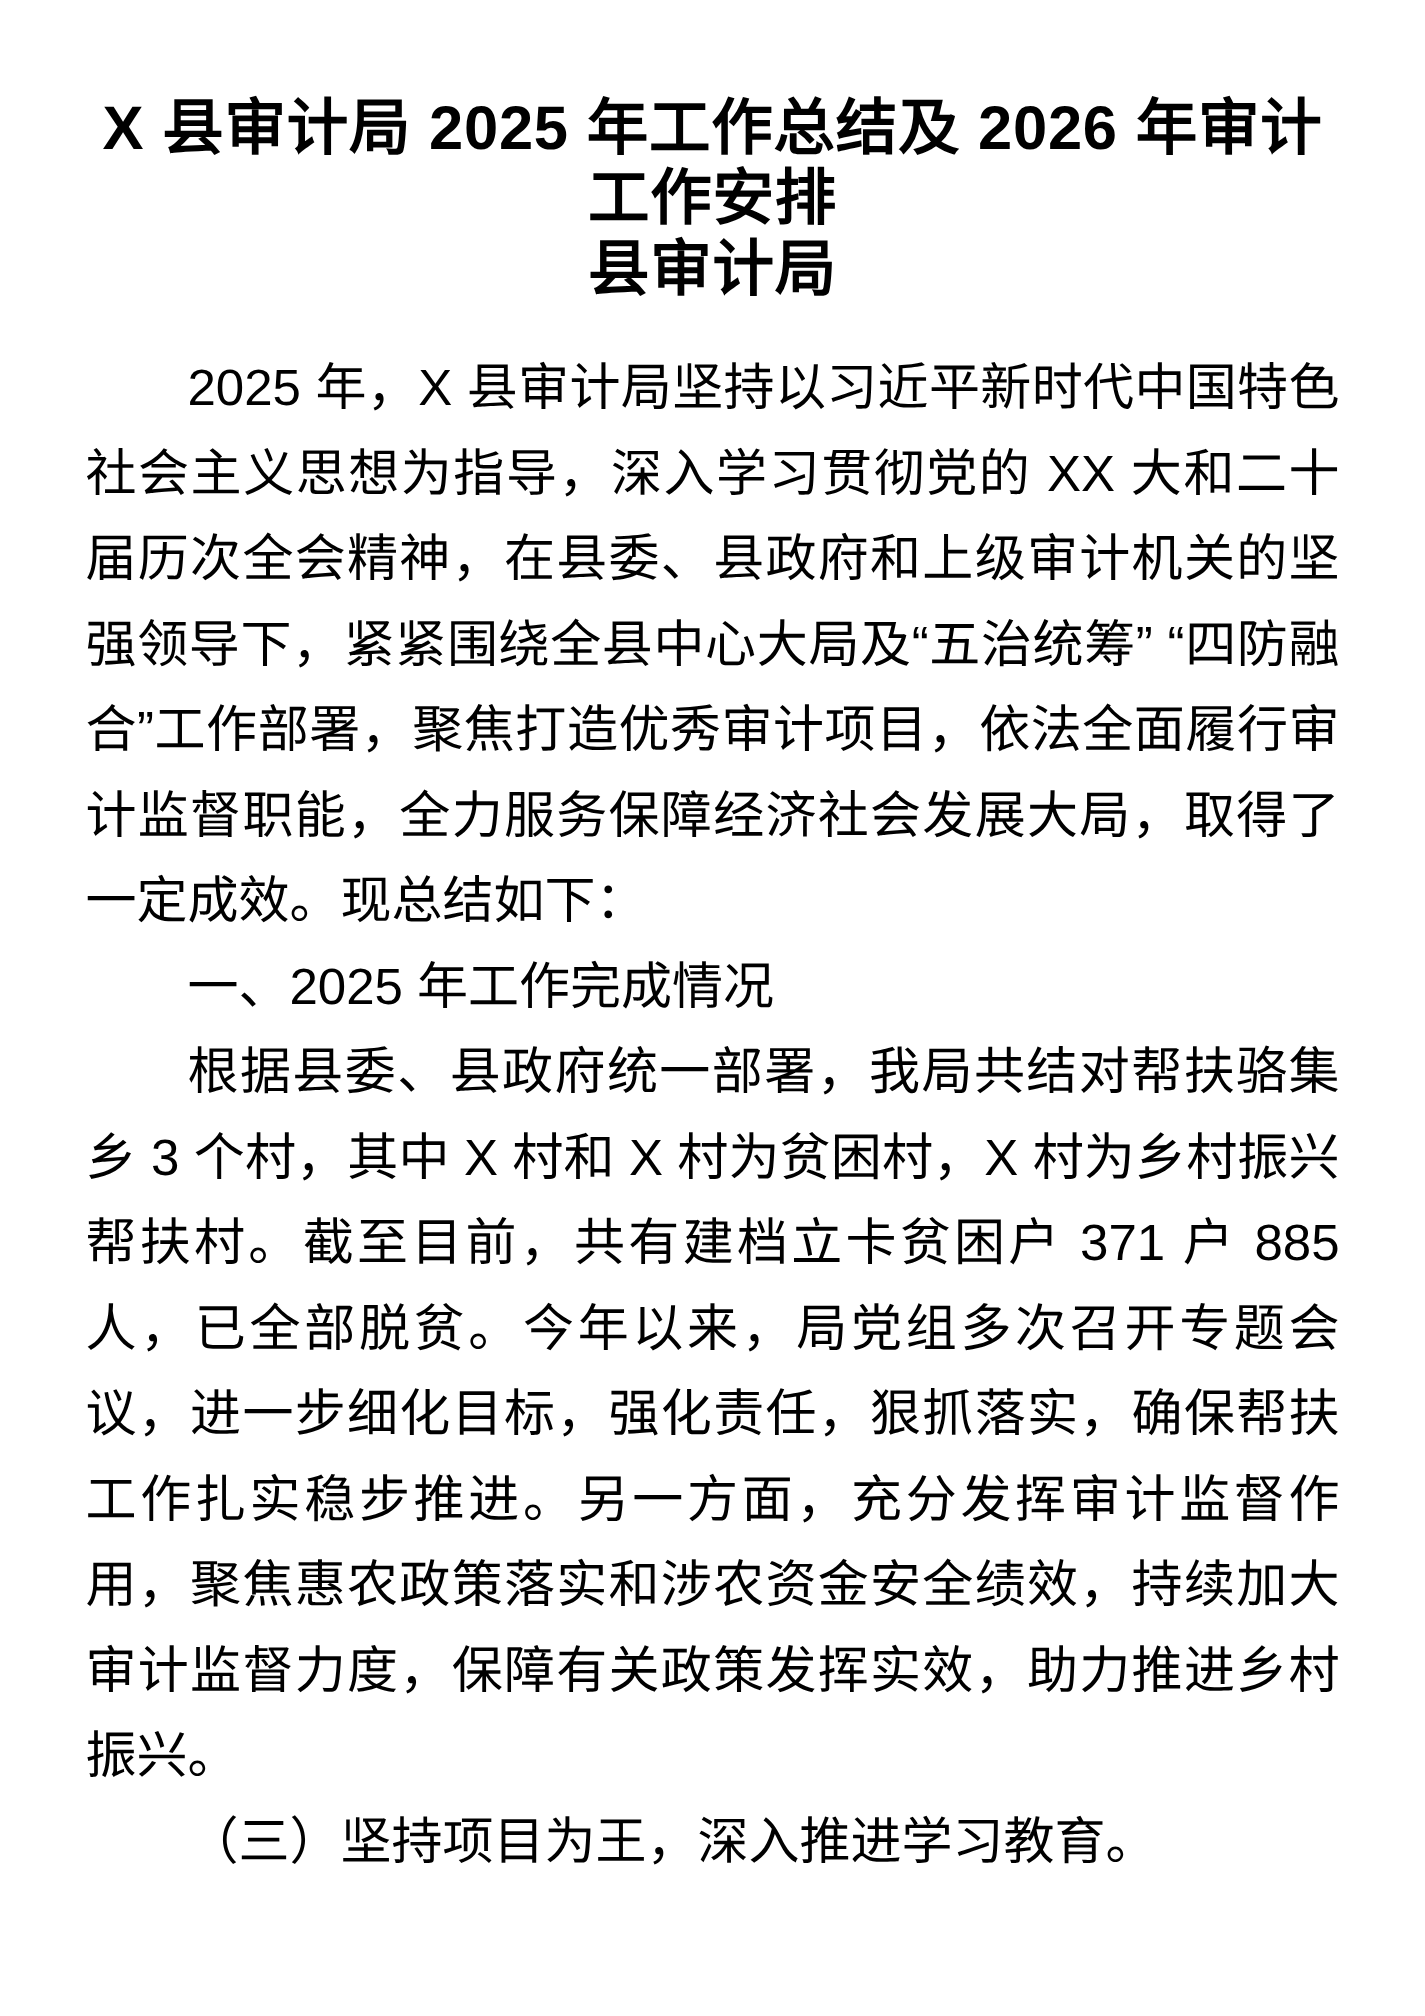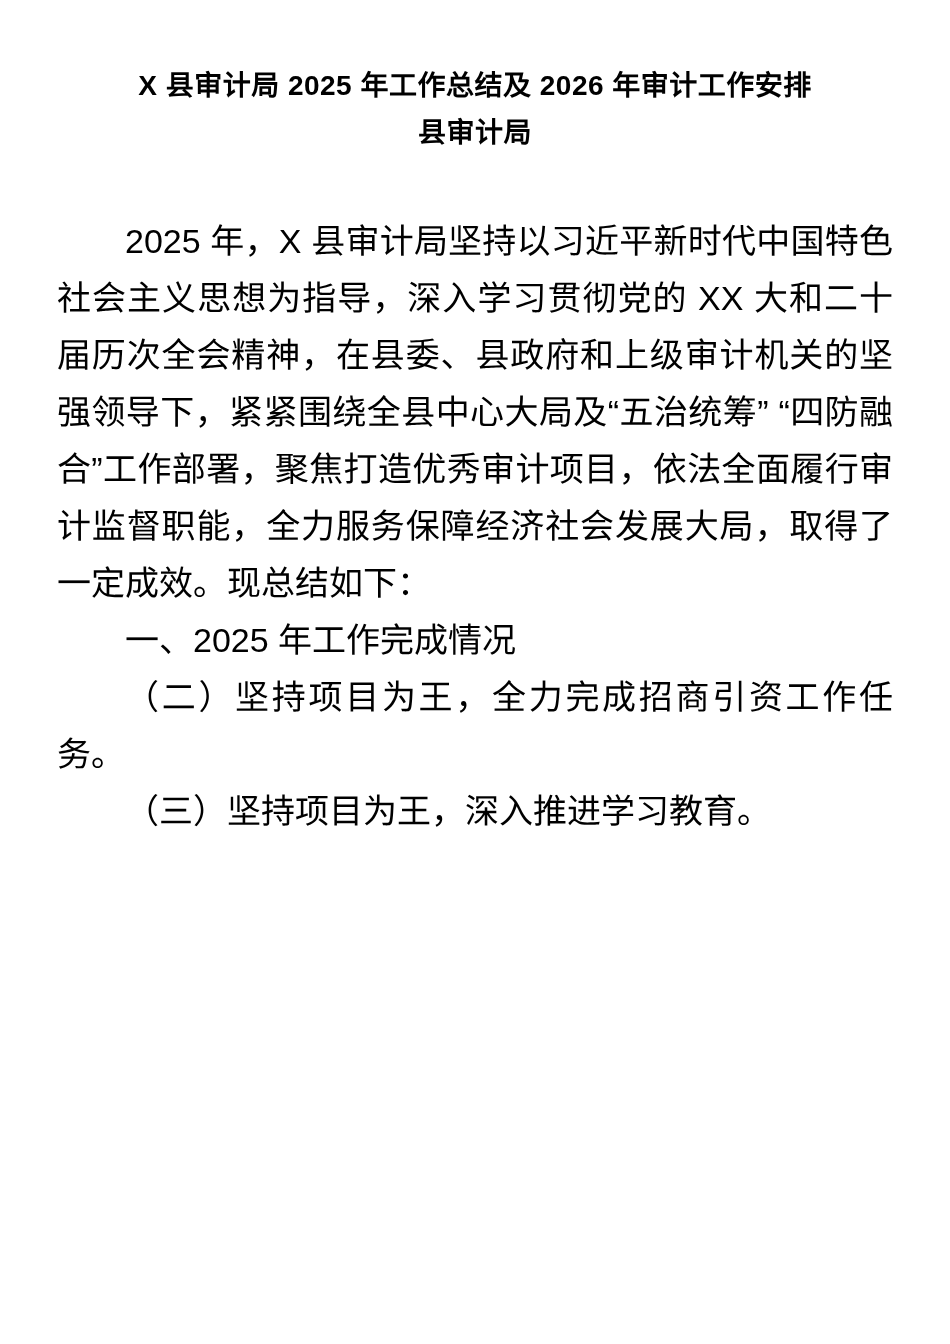--- a/index.html
+++ b/index.html
@@ -12,22 +12,22 @@
     width: 950px;
     height: 1344px;
     box-sizing: border-box;
     padding: 62px 57px 0 57px;
     background: var(--background_color, #ffffff);
     color: var(--text_color, #000000);
     font-family: "Liberation Sans", "DejaVu Sans", sans-serif;
     overflow: hidden;
   }
   .title {
-    margin: 0 0 57px 0;
-    font-size: 28px;
+    margin: 0 0 28px 0;
+    font-size: 41px;
     font-weight: 700;
     line-height: 47px;
     text-align: center;
     letter-spacing: 0.5px;
   }
   .title-line {
     display: block;
   }
   .doc p {
     margin: 0;
@@ -45,17 +45,17 @@
 <div class="page">
 
   <h1 class="title">
     <span class="title-line">X 县审计局 2025 年工作总结及 2026 年审计工作安排</span>
     <span class="title-line">县审计局</span>
   </h1>
 
   <div class="doc">
     <p class="para">2025 年，X 县审计局坚持以习近平新时代中国特色社会主义思想为指导，深入学习贯彻党的 XX 大和二十届历次全会精神，在县委、县政府和上级审计机关的坚强领导下，紧紧围绕全县中心大局及“五治统筹” “四防融合”工作部署，聚焦打造优秀审计项目，依法全面履行审计监督职能，全力服务保障经济社会发展大局，取得了一定成效。现总结如下：</p>
     <p class="para heading">一、2025 年工作完成情况</p>
-    <p class="para heading">（二）坚持项目为王，全力完成招商引资工作任务。</p>
+    <p class="para">根据县委、县政府统一部署，我局共结对帮扶骆集乡 3 个村，其中 X 村和 X 村为贫困村，X 村为乡村振兴帮扶村。截至目前，共有建档立卡贫困户 371 户 885 人，已全部脱贫。今年以来，局党组多次召开专题会议，进一步细化目标，强化责任，狠抓落实，确保帮扶工作扎实稳步推进。另一方面，充分发挥审计监督作用，聚焦惠农政策落实和涉农资金安全绩效，持续加大审计监督力度，保障有关政策发挥实效，助力推进乡村振兴。</p>
     <p class="para heading">（三）坚持项目为王，深入推进学习教育。</p>
   </div>
 
 </div>
 
 </body></html>

